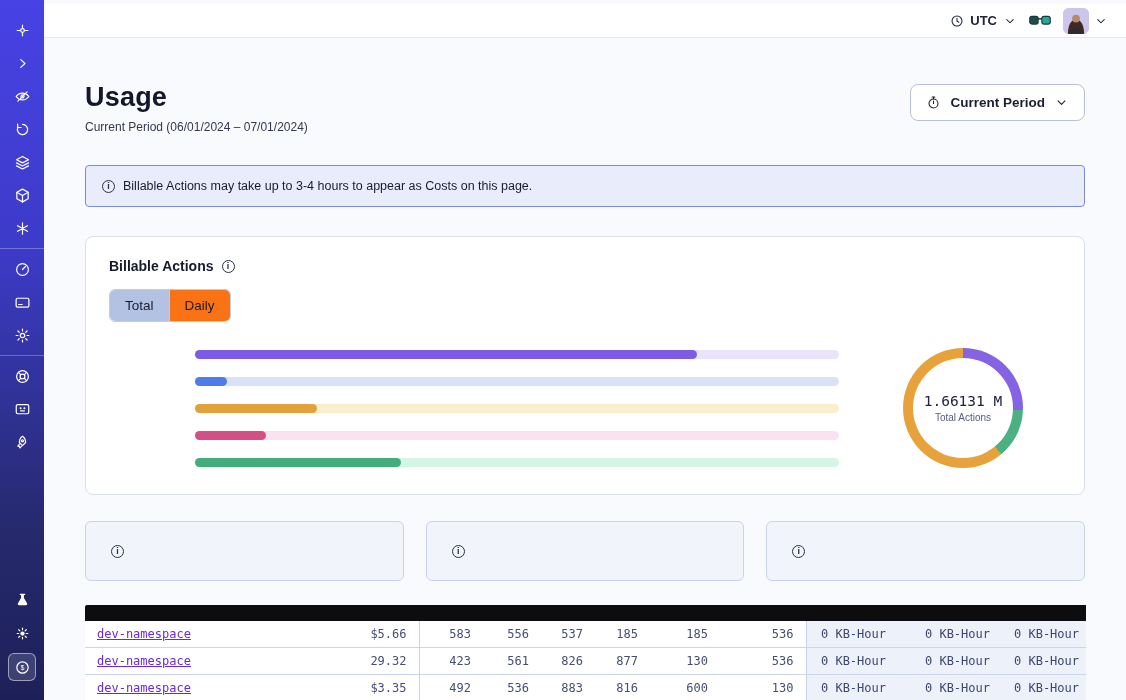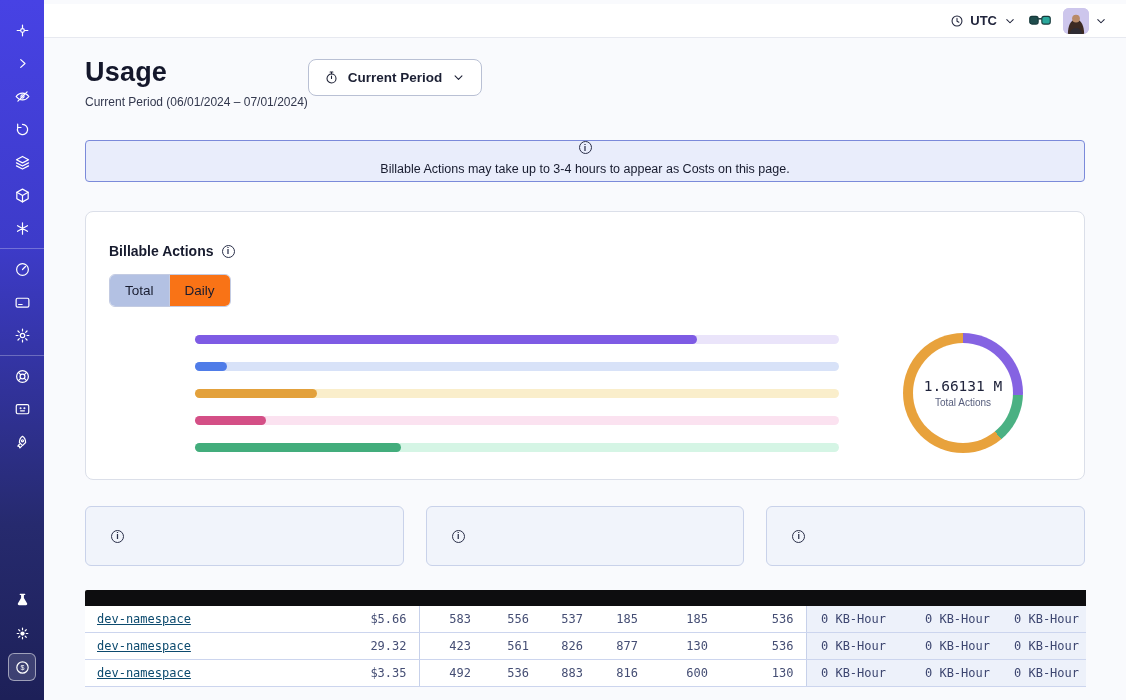--- a/index.html
+++ b/index.html
@@ -23,35 +23,35 @@
   .topbar { height:34px; background:#fff; border-bottom:1px solid #e7e9f0; display:flex; align-items:center; justify-content:flex-end; gap:12px; padding:0 18px; flex:0 0 34px; }
   .tz { display:flex; align-items:center; gap:6px; font-size:13px; font-weight:600; color:#21253c; cursor:pointer; }
   .tz svg, .chev { width:14px; height:14px; stroke:#21253c; fill:none; stroke-width:1.8; stroke-linecap:round; stroke-linejoin:round; }
   .glasses { width:22px; height:16px; cursor:pointer; }
   .avatar-wrap { display:flex; align-items:center; gap:5px; cursor:pointer; }
   .avatar { width:26px; height:26px; border-radius:6px; overflow:hidden; background:#cdc6ec; }
 
   .content { flex:1; overflow:hidden; padding:0 41px; }
 
   
-  .page-head { display:flex; justify-content:flex-start; align-items:flex-start; margin-top:19px; }
+  .page-head { display:flex; justify-content:space-between; align-items:flex-start; margin-top:44px; }
   .page-title { font-size:27px; font-weight:600; color:#14172b; letter-spacing:.2px; }
   .page-sub { font-size:12px; color:#33384e; margin-top:7px; }
   .period-btn { display:flex; align-items:center; gap:9px; background:#fff; border:1px solid #b9c0d4; border-radius:8px; height:37px; padding:0 15px; font-size:13.5px; font-weight:600; color:#1b1f33; cursor:pointer; margin-top:2px; }
   .period-btn svg { width:15px; height:15px; stroke:#1b1f33; fill:none; stroke-width:1.7; stroke-linecap:round; stroke-linejoin:round; }
 
   
-  .banner { margin-top:31px; background:#e9edfb; border:1px solid #7b8ada; border-radius:4px; height:42px; display:flex; align-items:center; gap:8px; padding:0 16px; font-size:12.5px; color:#171b2e;flex-direction:column; }
+  .banner { margin-top:31px; background:#e9edfb; border:1px solid #7b8ada; border-radius:4px; height:42px; display:flex; align-items:center; gap:8px; padding:0 16px; font-size:12.5px; color:#171b2e; }
 
   .info-icon { display:inline-flex; align-items:center; justify-content:center; width:13px; height:13px; border:1.2px solid #2a2f49; border-radius:50%; font-size:9px; font-weight:700; color:#2a2f49; flex:0 0 13px; cursor:pointer; }
   .info-icon::before { content:"i"; font-style:normal; }
 
   
   .card { background:#fff; border:1px solid #dbdfe9; border-radius:8px; }
-  .billable { margin-top:29px; padding:31px 23px 26px; }
+  .billable { margin-top:29px; padding:21px 23px 26px; }
   .card-title-row { display:flex; align-items:center; gap:8px; }
   .card-title { font-size:14px; font-weight:700; color:#171b2e; }
   .tabs { display:inline-flex; margin-top:15px; border:1px solid #c3cbe2; border-radius:6px; overflow:hidden; }
   .tab { padding:8px 15px; font-size:13.5px; color:#181c30; background:#f97316; cursor:pointer; border-right:1px solid #c3cbe2; }
   .tab:last-child { border-right:none; }
   .tab.active { background:#b3c1e3; font-weight:400; }
 
   .chart-zone { display:flex; align-items:center; margin-top:26px; }
   .bars { flex:1; display:flex; flex-direction:column; gap:18px; }
   .bar-row { display:grid; grid-template-columns:86px 1fr 64px; align-items:center; gap:0; }
@@ -79,21 +79,21 @@
   .table-wrap { margin-top:24px; background:#fff; }
   table { width:100%; border-collapse:collapse; table-layout:fixed; }
   thead th { background:#0d0d0f; color:#fff; font-size:12px; font-weight:600; padding:8px 12px; white-space:nowrap; }
   thead th:first-child { border-top-left-radius:2px; }
   tbody td { font-family:"DejaVu Sans Mono", monospace; font-size:12px; color:#454e74; padding:6px 12px; border-bottom:1px solid #ccd5ee; background:#fff; white-space:nowrap; }
   th.al { text-align:left; } th.ar { text-align:right; }
   td.al { text-align:left; } td.ar { text-align:right; }
   td.cost-col { border-right:1px solid #c7d1ea; }
   td.storage-col { background:#edf1fa; color:#3d4670; }
   td.storage-first { border-left:1px solid #c7d1ea; }
-  a.ns-link { color:#0c4a6e; text-decoration:underline; cursor:pointer; }
+  a.ns-link { color:#6d28d9; text-decoration:underline; cursor:pointer; }
 </style>
 </head>
 <body>
 
 <div class="app">
 
   <nav class="sidebar" id="sidebar">
       <div class="side-group">
         <div class="nav-btn">
           <svg viewBox="0 0 24 24">

